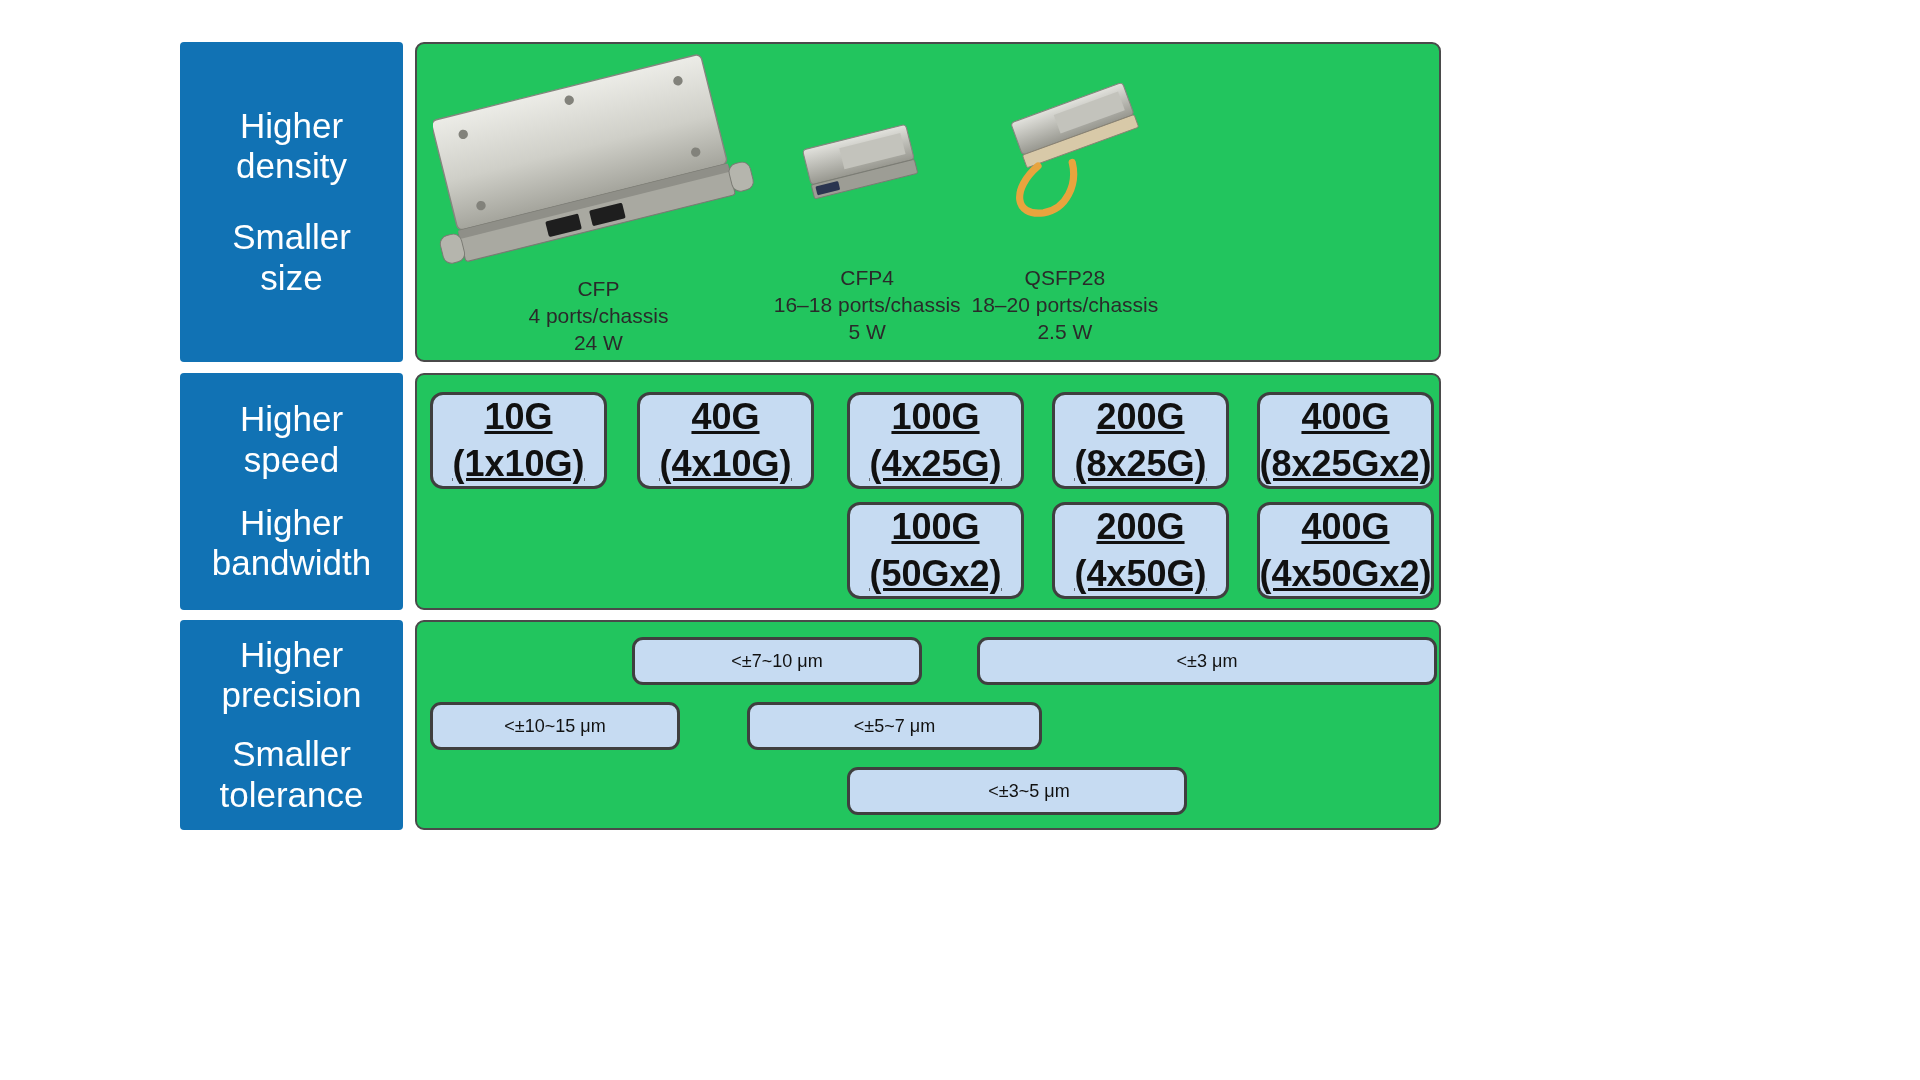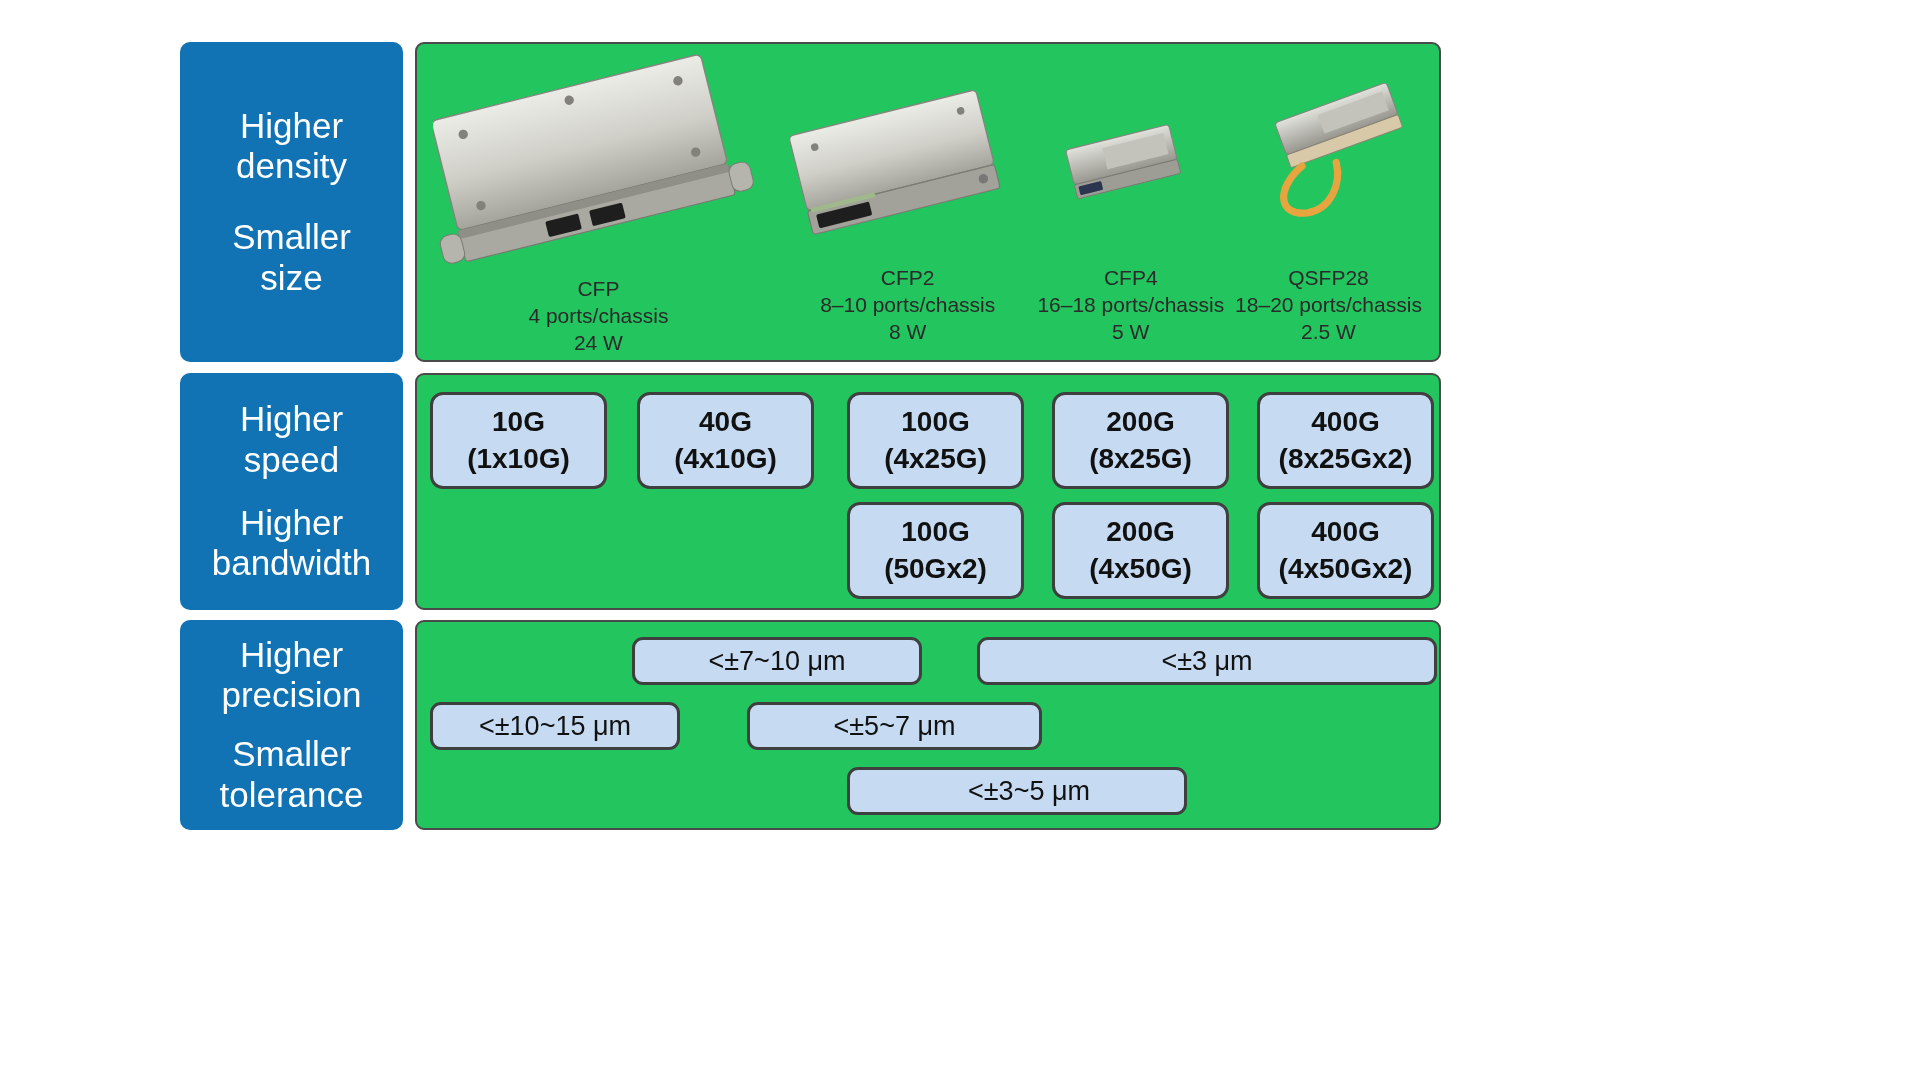--- a/index.html
+++ b/index.html
@@ -3,21 +3,21 @@
 <meta charset="utf-8">
 <style>
   * { margin:0; padding:0; box-sizing:border-box; }
   html,body { background:#ffffff; }
   body { font-family:"Liberation Sans", sans-serif; color:#1a1a1a; }
   .canvas { position:relative; width:1920px; height:1080px; background:#ffffff; overflow:hidden; }
 
   
   .label-box {
     position:absolute; left:180px; width:223px;
-    background:#1172b4; border-radius:10px; color:#ffffff;
+    background:#1172b4; border-radius:4px; color:#ffffff;
     display:flex; flex-direction:column; align-items:center; justify-content:center;
     gap:30px; text-align:center; font-size:35px; line-height:1.16;
   }
   .label-box .phrase { display:flex; flex-direction:column; }
 
   
   .panel {
     position:absolute; left:415px; width:1026px;
     background:#22c55e; border:2px solid #4a4a4a; border-radius:9px;
   }
@@ -26,29 +26,29 @@
   .modules-row { display:flex; width:100%; height:100%; padding:6px 4px 8px 4px; }
   .module-col { display:flex; flex-direction:column; align-items:center; height:100%; }
   .module-art { flex:1; display:flex; align-items:center; justify-content:center; width:100%; }
   .module-caption { text-align:center; font-size:21px; line-height:1.28; color:#2a2a2a; margin-bottom:6px; white-space:nowrap; }
 
   
   .sbox {
     position:absolute; width:177px; height:97px;
     background:#c6dbf2; border:3px solid #3f3f3f; border-radius:13px;
     display:flex; flex-direction:column; align-items:center; justify-content:center;
-    font-size:28px; font-weight:600; color:#111; line-height:1.3; 
+    font-size:36px; font-weight:600; color:#111; line-height:1.3; text-decoration:underline;
   }
 
   
   .tbox {
     position:absolute; height:48px;
     background:#c6dbf2; border:3px solid #3f3f3f; border-radius:11px;
     display:flex; align-items:center; justify-content:center;
-    font-size:27px; color:#111; text-align:center;
+    font-size:18px; color:#111; text-align:center;
   }
 </style>
 </head>
 <body>
 
 <svg width="0" height="0" style="position:absolute" aria-hidden="true">
   <defs>
     <linearGradient id="metalA" x1="0" y1="0" x2="0" y2="1">
       <stop offset="0" stop-color="#ecece7"></stop>
       <stop offset="0.55" stop-color="#cfcfc8"></stop>
@@ -96,40 +96,20 @@
             </g>
           </svg>
         </div>
         <div class="module-caption">
           <div>CFP</div>
           <div>4 ports/chassis</div>
           <div>24 W</div>
         </div>
       </div>
 
-      <div class="module-col" style="width:26%;">
-        <div class="module-art">
-          <svg viewBox="0 0 250 190" width="235" height="179">
-            <g transform="translate(18 150) rotate(-14)">
-              <rect x="0" y="-80" width="205" height="82" rx="5" fill="url(#metalA)" stroke="#85857e" stroke-width="1.4"></rect>
-              <rect x="0" y="2" width="205" height="26" rx="3" fill="#a2a29a" stroke="#7a7a73" stroke-width="1.2"></rect>
-              <rect x="4" y="0" width="70" height="5" fill="#9fb98a"></rect>
-              <rect x="8" y="8" width="58" height="15" rx="2" fill="#1e1e1e"></rect>
-              <circle cx="190" cy="14" r="5" fill="#777"></circle>
-              <circle cx="24" cy="-62" r="4" fill="#82827b"></circle>
-              <circle cx="184" cy="-62" r="4" fill="#82827b"></circle>
-            </g>
-          </svg>
-        </div>
-        <div class="module-caption">
-          <div>CFP2</div>
-          <div>8–10 ports/chassis</div>
-          <div>8 W</div>
-        </div>
-      </div>
 
       <div class="module-col" style="width:18%;">
         <div class="module-art">
           <svg viewBox="0 0 150 120" width="135" height="108">
             <g transform="translate(12 88) rotate(-14)">
               <rect x="0" y="-38" width="118" height="40" rx="4" fill="url(#metalB)" stroke="#85857e" stroke-width="1.2"></rect>
               <rect x="0" y="2" width="118" height="16" rx="2" fill="#9d9d95" stroke="#7a7a73" stroke-width="1"></rect>
               <rect x="4" y="5" width="26" height="10" rx="1.5" fill="#2b3550"></rect>
               <rect x="40" y="-30" width="70" height="24" fill="#c3c3bc"></rect>
             </g>

